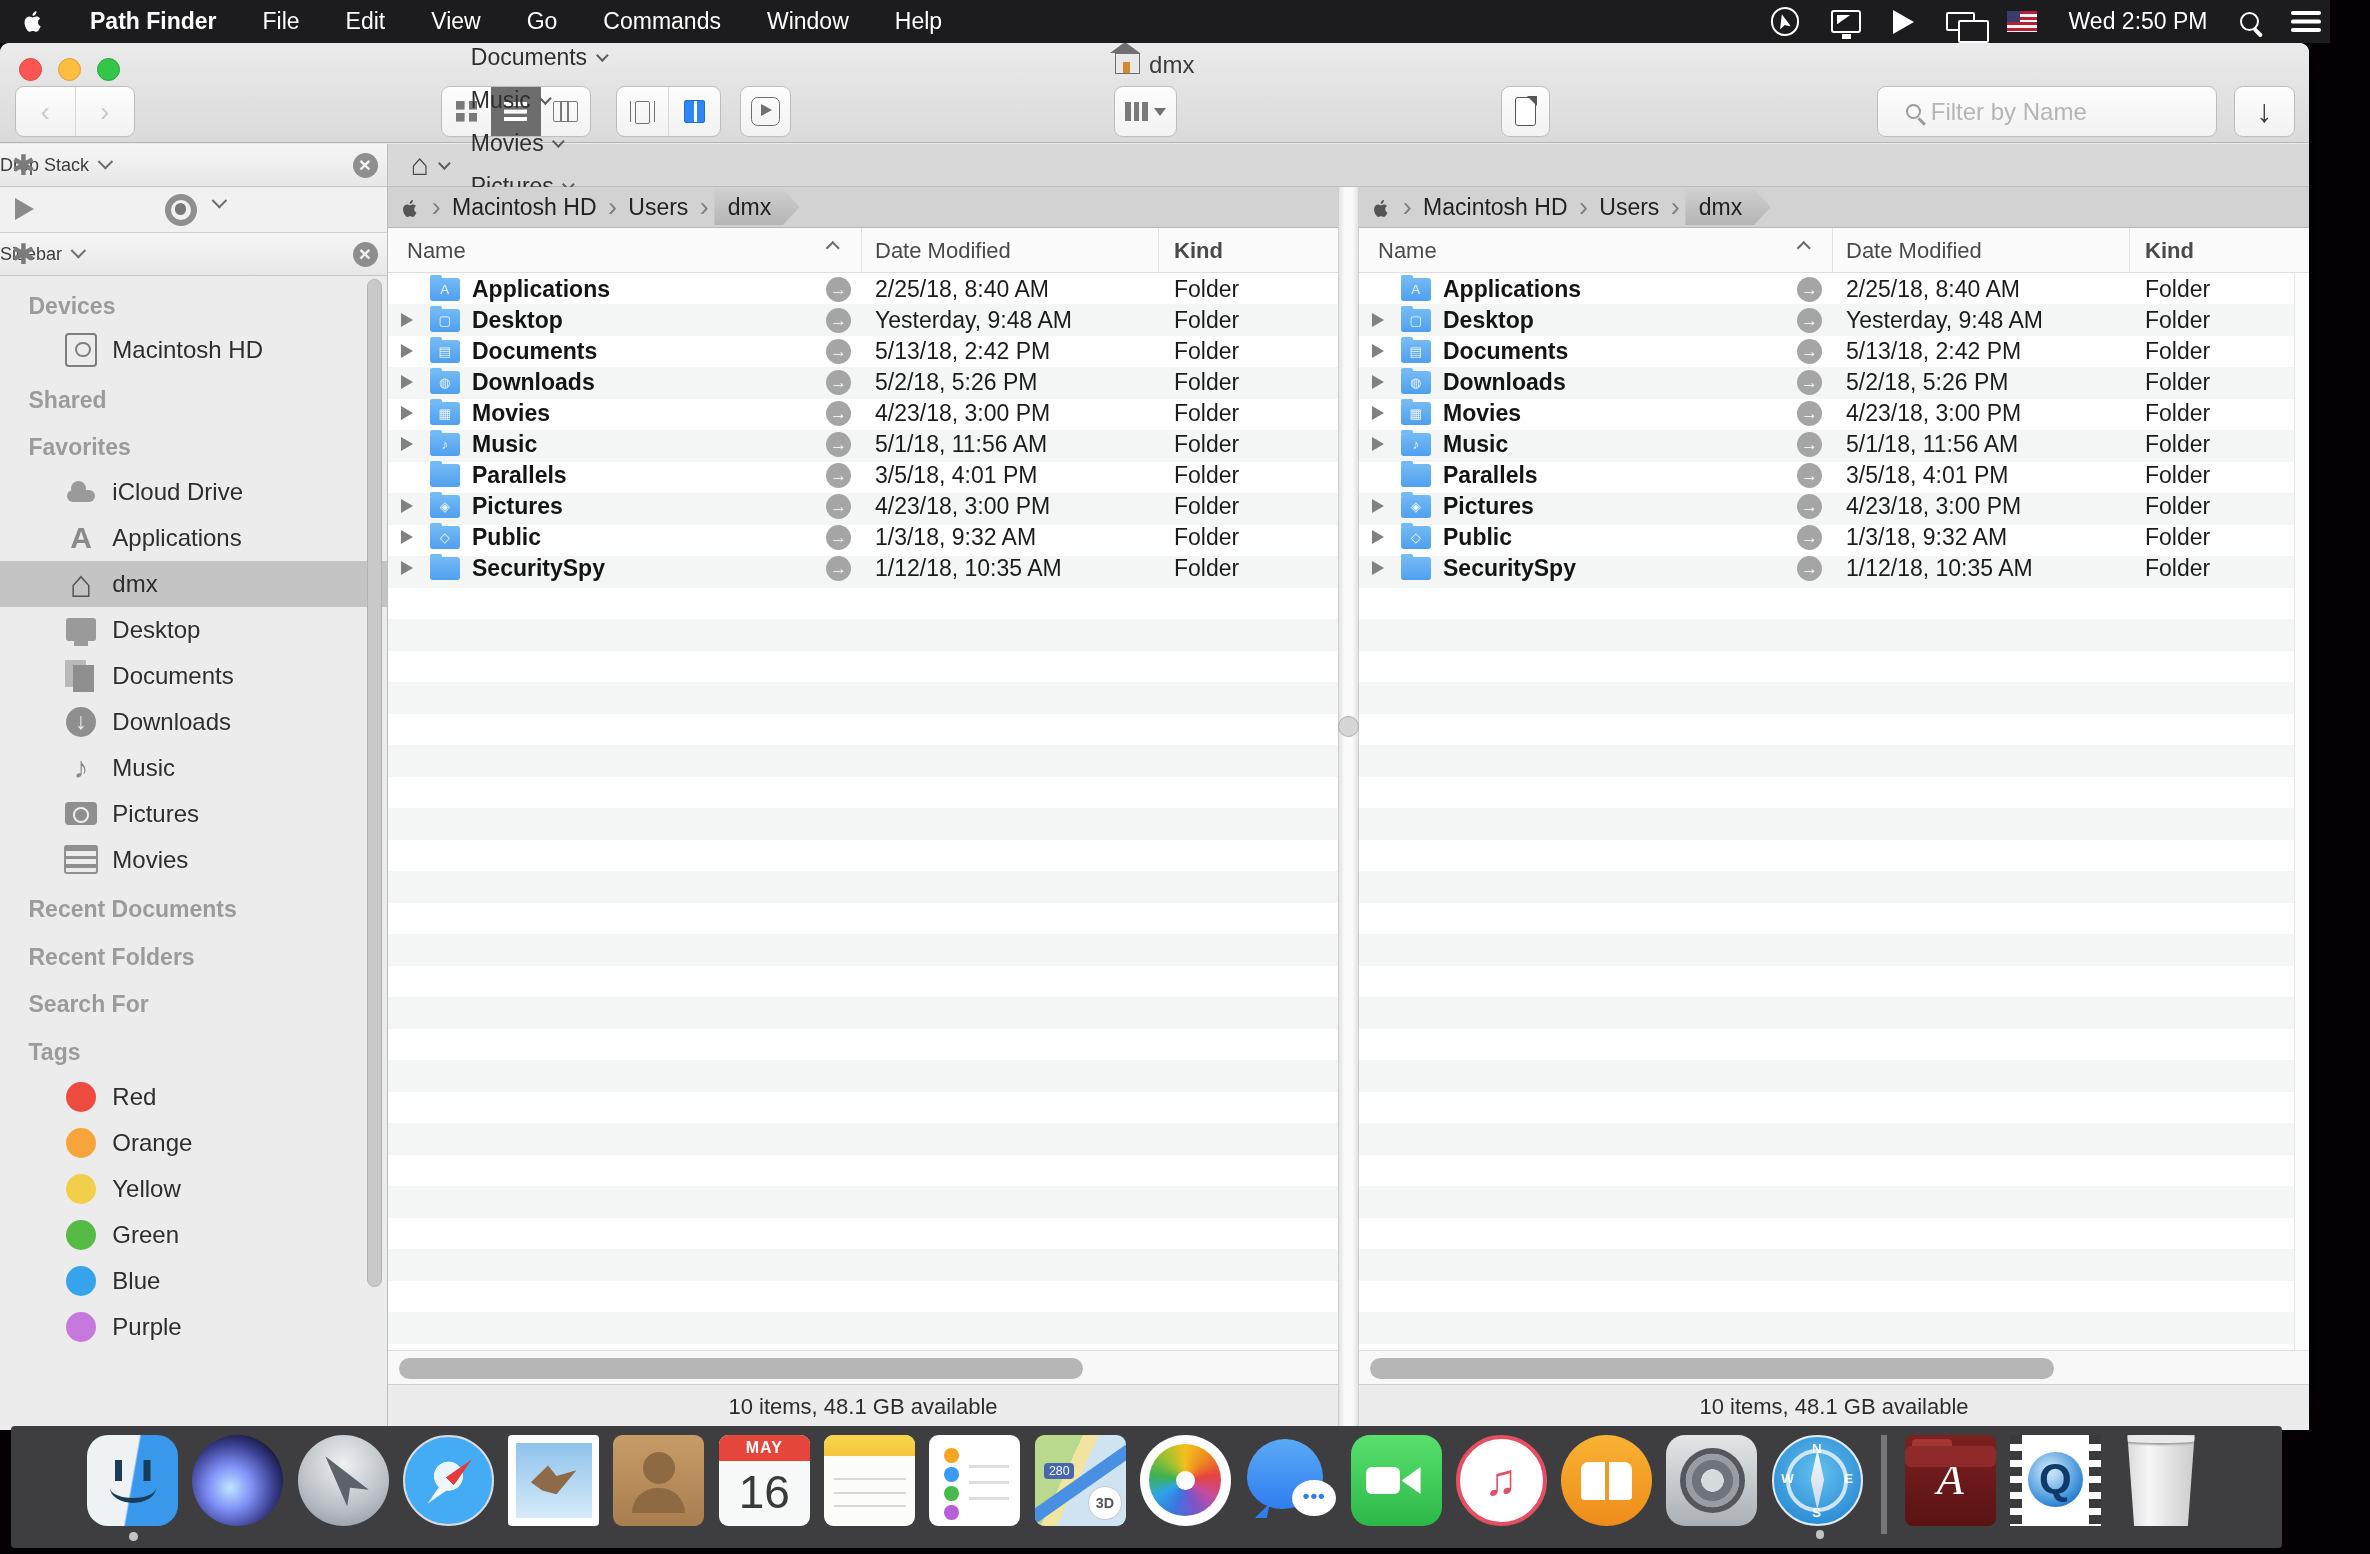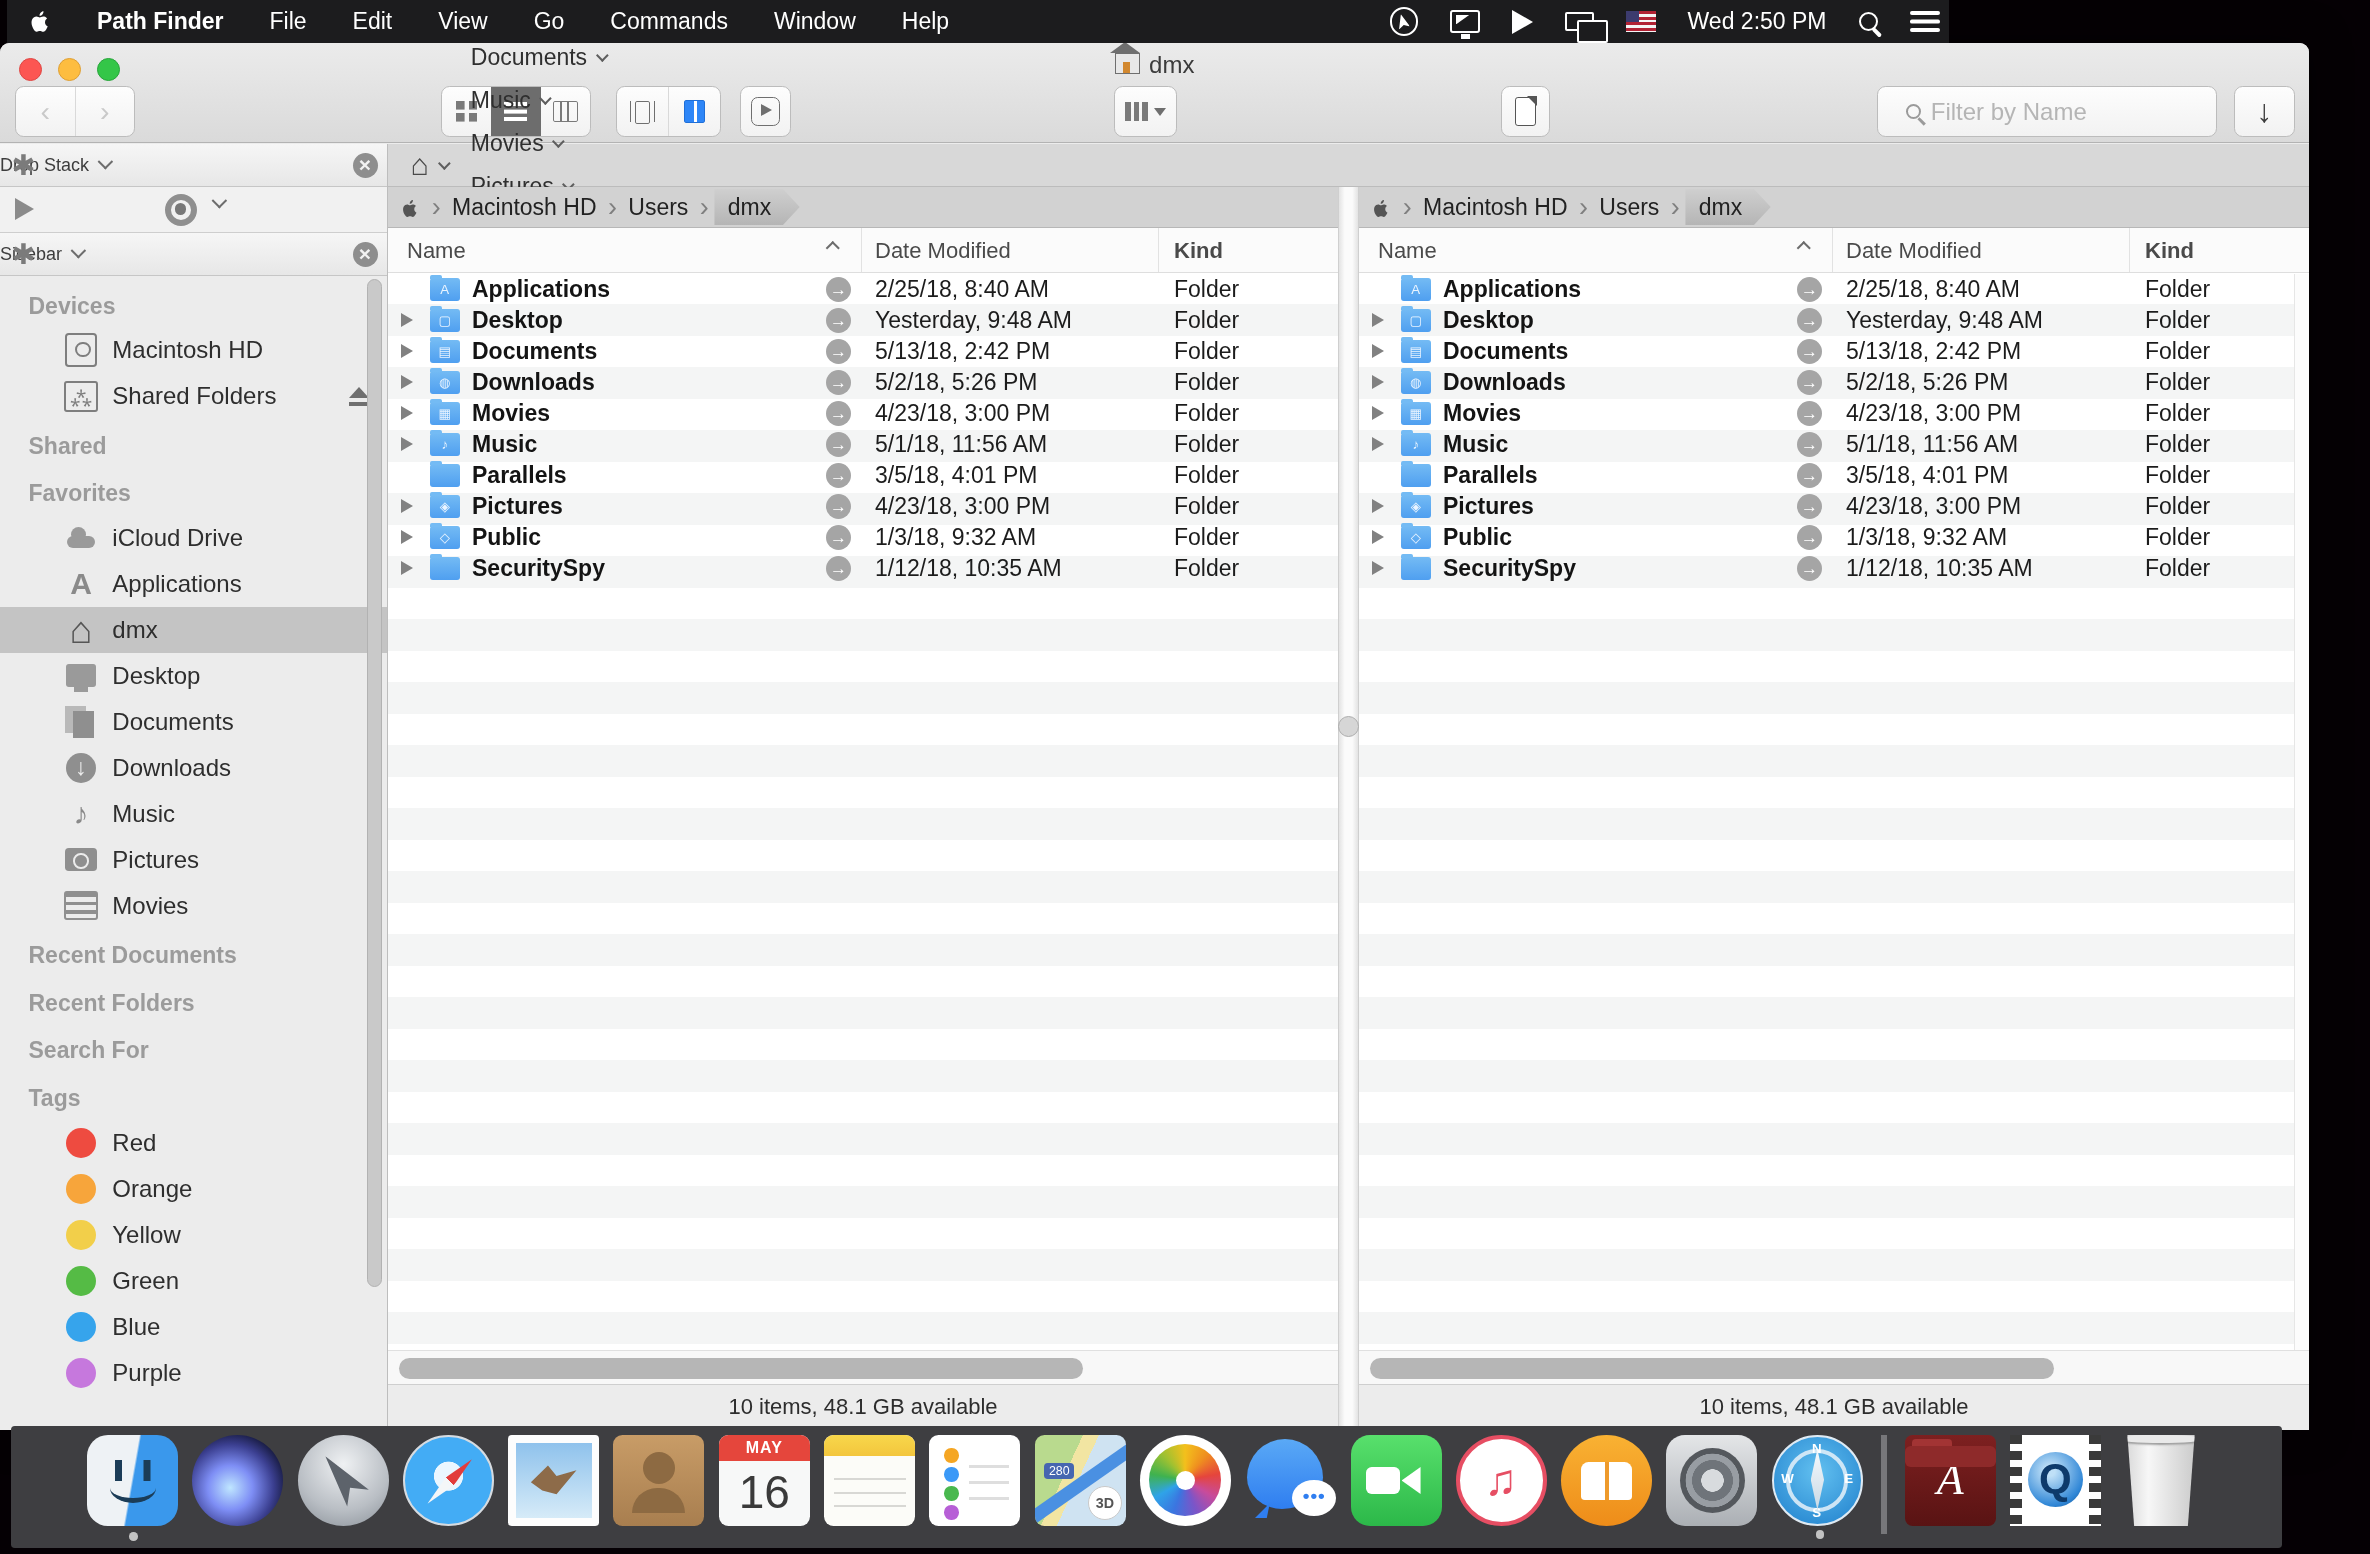--- a/index.html
+++ b/index.html
@@ -1,21 +1,21 @@
 <!DOCTYPE html>
 <html style="font-size:15px"><head>
 <meta charset="utf-8">
 <style>
   * { margin:0; padding:0; box-sizing:border-box; }
   html,body { width:2370px; height:1554px; background:#050004; overflow:hidden;
     font-family:"Liberation Sans", sans-serif; -webkit-font-smoothing:antialiased; }
 
   
-  .menubar { position:absolute; left:0; top:0; width:1942px; height:43px; background:#1c1c1e;
-    display:flex; align-items:center; color:#fff; z-index:50;margin-left:7px; }
+  .menubar { position:absolute; left:0; top:0; width:2330px; height:43px; background:#1c1c1e;
+    display:flex; align-items:center; color:#fff; z-index:50; }
   .mb-left { display:flex; align-items:center; }
   .apple-logo { width:67px; text-align:center; }
   .apple-logo svg { width:23px; height:27px; fill:#fff; vertical-align:middle; }
   .mb-item { padding:0 23px; font-size:23px; color:#fff; line-height:43px; cursor:default; }
   .mb-item.bold { font-weight:bold; }
   .mb-right { position:absolute; right:9.5px; top:0; height:43px; display:flex; align-items:center; gap:32px; }
   .mb-clock { font-size:23px;text-align:right; }
   .mi { position:relative; display:inline-block; }
   .mi-nav { width:28.5px; height:28.5px; border:2.9px solid #fff; border-radius:50%; }
   .mi-nav::after { content:''; position:absolute; left:5.7px; top:4.8px; width:11.4px; height:14.3px;
@@ -401,28 +401,20 @@
 
           <div class="sb-row t-item">
             <span class="sb-icon i-hdd">
               <span class="tagdot"></span>
               <span class="sb-glyph"></span>
             </span>
             <span class="sb-label">Macintosh HD</span>
 
           </div>
 
-          <div class="sb-row t-item">
-            <span class="sb-icon i-shared-folder">
-              <span class="tagdot"></span>
-              <span class="sb-glyph"></span>
-            </span>
-            <span class="sb-label">Shared Folders</span>
-            <span class="eject"></span>
-          </div>
 
           <div class="sb-row t-section">
 
             <span class="sb-label">Shared</span>
 
           </div>
 
           <div class="sb-row t-section">
 
             <span class="sb-label">Favorites</span>

